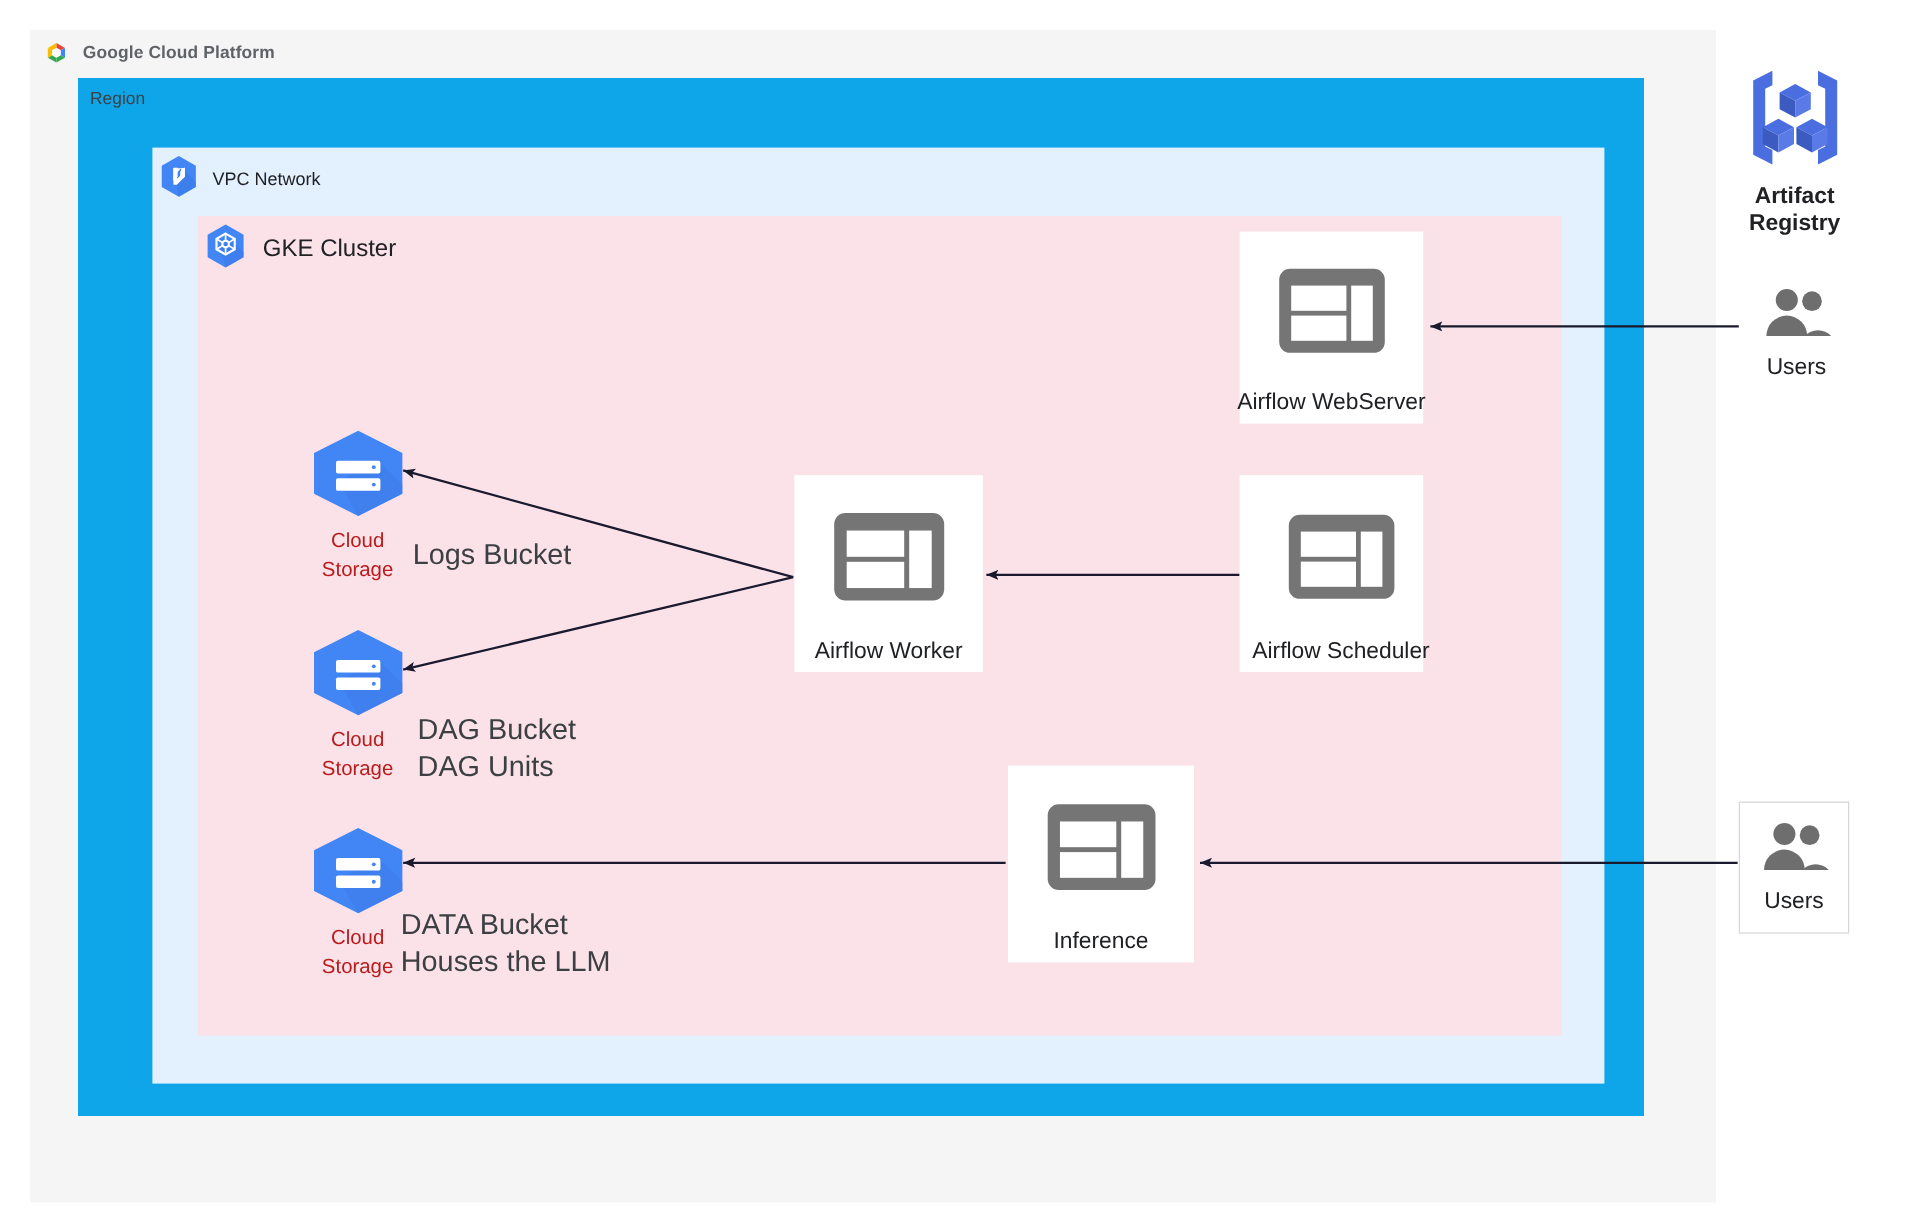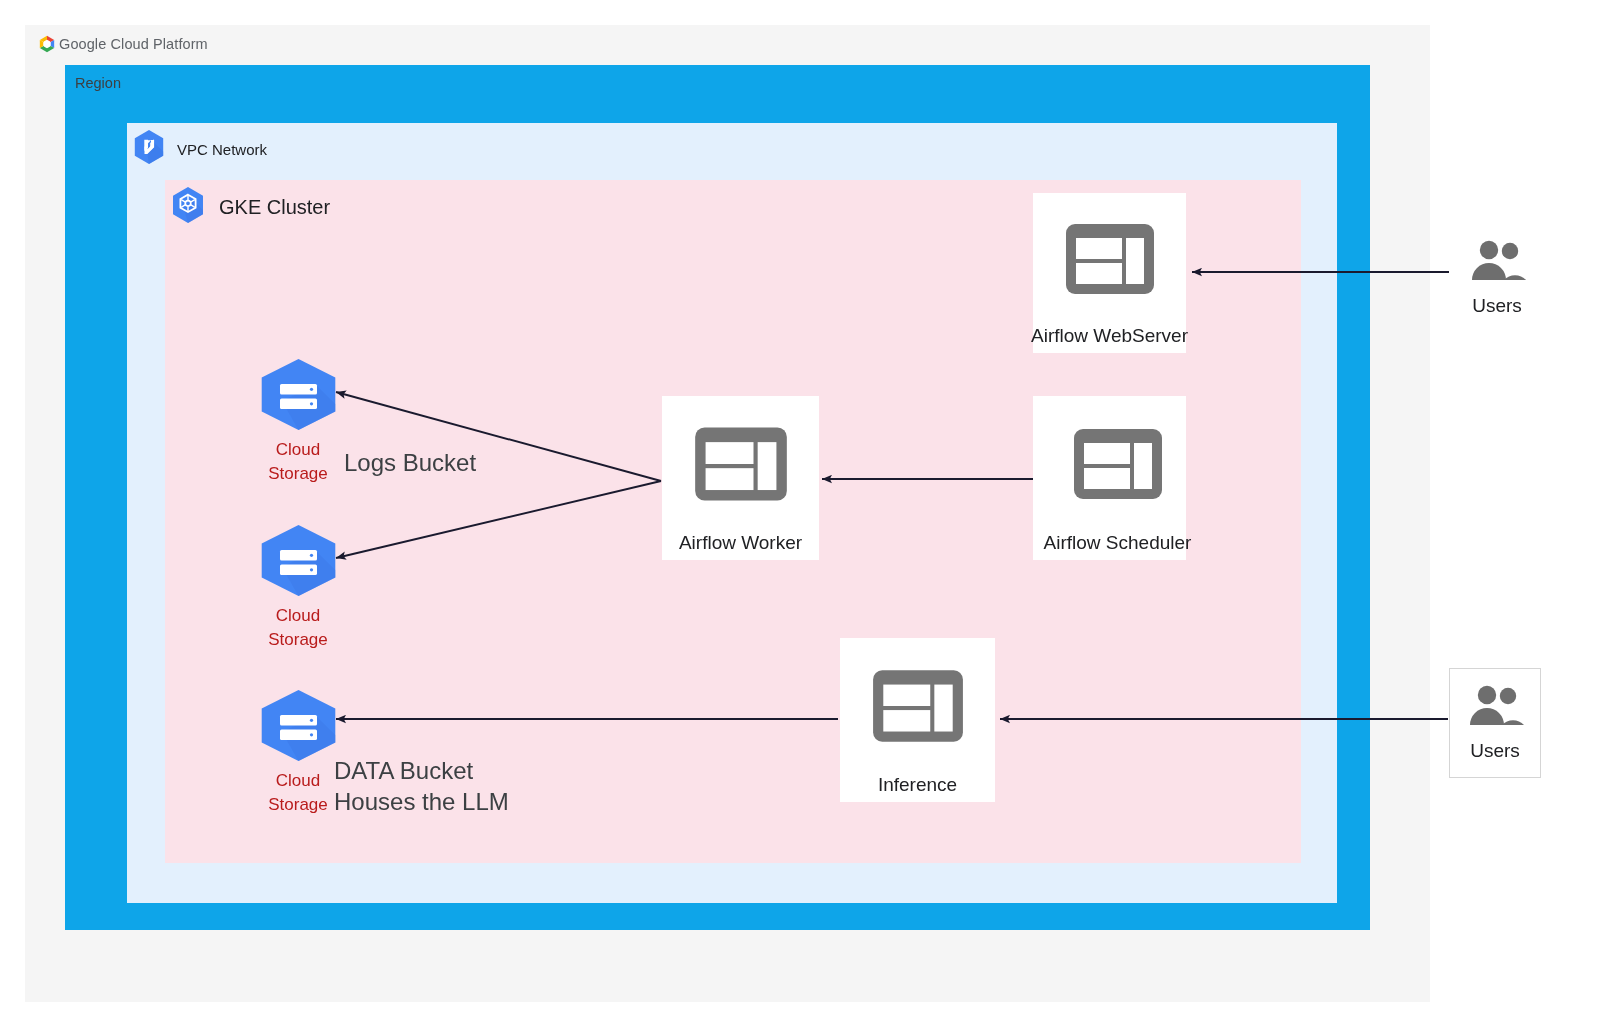--- a/index.html
+++ b/index.html
@@ -22,21 +22,22 @@
     position: absolute;
     left: 25px; top: 25px;
     width: 1405px; height: 977px;
     background: #f5f5f5;
   }
   .gcp-logo-row {
     position: absolute;
     left: 12px; top: 9px;
     display: flex;
     align-items: center;
-    gap: 2px;
+    gap: 12px;
+    font-weight: bold;
   }
   .gcp-logo-text {
     font-size: 14.5px;
     color: #5f6368;
     letter-spacing: 0.1px;
     white-space: nowrap;
   }
 
   .region-box {
     position: absolute;
@@ -331,38 +332,59 @@
         <path d="M42.5 73 L79.3 54.5 L79.3 47 L60 28 L26 44 Z" fill="#3b78e7" opacity="0.45"></path>
         <rect x="24" y="27" width="37" height="10.5" rx="1.6" fill="#ffffff"></rect>
         <circle cx="55.5" cy="32.3" r="1.6" fill="#4285f4"></circle>
         <rect x="24" y="41.5" width="37" height="10.5" rx="1.6" fill="#ffffff"></rect>
         <circle cx="55.5" cy="46.8" r="1.6" fill="#4285f4"></circle>
       </svg>
     </span>
     <div class="storage-label">Cloud
 Storage</div>
   </div>
+  <div class="annotation" style="left:348px; top:594px;">DAG Bucket
+DAG Units</div>
 
   <div class="storage-node" style="left:254px; top:688px;">
     <span>
       <svg width="85" height="75" viewBox="0 0 85 75">
         <path d="M42.5 2 L79.3 20.5 L79.3 54.5 L42.5 73 L5.7 54.5 L5.7 20.5 Z" fill="#4285f4"></path>
         <path d="M42.5 73 L79.3 54.5 L79.3 47 L60 28 L26 44 Z" fill="#3b78e7" opacity="0.45"></path>
         <rect x="24" y="27" width="37" height="10.5" rx="1.6" fill="#ffffff"></rect>
         <circle cx="55.5" cy="32.3" r="1.6" fill="#4285f4"></circle>
         <rect x="24" y="41.5" width="37" height="10.5" rx="1.6" fill="#ffffff"></rect>
         <circle cx="55.5" cy="46.8" r="1.6" fill="#4285f4"></circle>
       </svg>
     </span>
     <div class="storage-label">Cloud
 Storage</div>
   </div>
   <div class="annotation" style="left:334px; top:756px;">DATA Bucket
 Houses the LLM</div>
 
+  <div class="artifact-block">
+    <span>
+      <svg width="90" height="86" viewBox="0 0 90 86">
+        <path d="M26 4 L10 12 L10 74 L26 82 L26 70 L20 67 L20 19 L26 16 Z" fill="#4a6ee0"></path>
+        <path d="M64 4 L80 12 L80 74 L64 82 L64 70 L70 67 L70 19 L64 16 Z" fill="#4a6ee0"></path>
+        <path d="M45 15 L58 22 L45 29 L32 22 Z" fill="#4a6ee0"></path>
+        <path d="M32 22 L45 29 L45 43 L32 36 Z" fill="#3b5bc0"></path>
+        <path d="M58 22 L58 36 L45 43 L45 29 Z" fill="#5a7ae8"></path>
+        <path d="M31 44 L44 51 L31 58 L18 51 Z" fill="#4a6ee0"></path>
+        <path d="M18 51 L31 58 L31 72 L18 65 Z" fill="#3b5bc0"></path>
+        <path d="M44 51 L44 65 L31 72 L31 58 Z" fill="#5a7ae8"></path>
+        <path d="M59 44 L72 51 L59 58 L46 51 Z" fill="#4a6ee0"></path>
+        <path d="M46 51 L59 58 L59 72 L46 65 Z" fill="#3b5bc0"></path>
+        <path d="M72 51 L72 65 L59 72 L59 58 Z" fill="#5a7ae8"></path>
+      </svg>
+    </span>
+    <div class="artifact-label">Artifact
+Registry</div>
+  </div>
 
   <div class="users-card" style="left:1450px; top:222px; width:94px; height:112px;">
     <span>
       <svg width="64" height="46" viewBox="0 0 64 46">
         <circle cx="24" cy="11" r="9.2" fill="#6e6e6e"></circle>
         <circle cx="45" cy="12" r="8.2" fill="#6e6e6e"></circle>
         <path d="M7 41 a17 17 0 0 1 34 0 Z" fill="#6e6e6e"></path>
         <path d="M39 41 a15 15 0 0 1 22 0 Z" fill="#6e6e6e"></path>
       </svg>
     </span>

